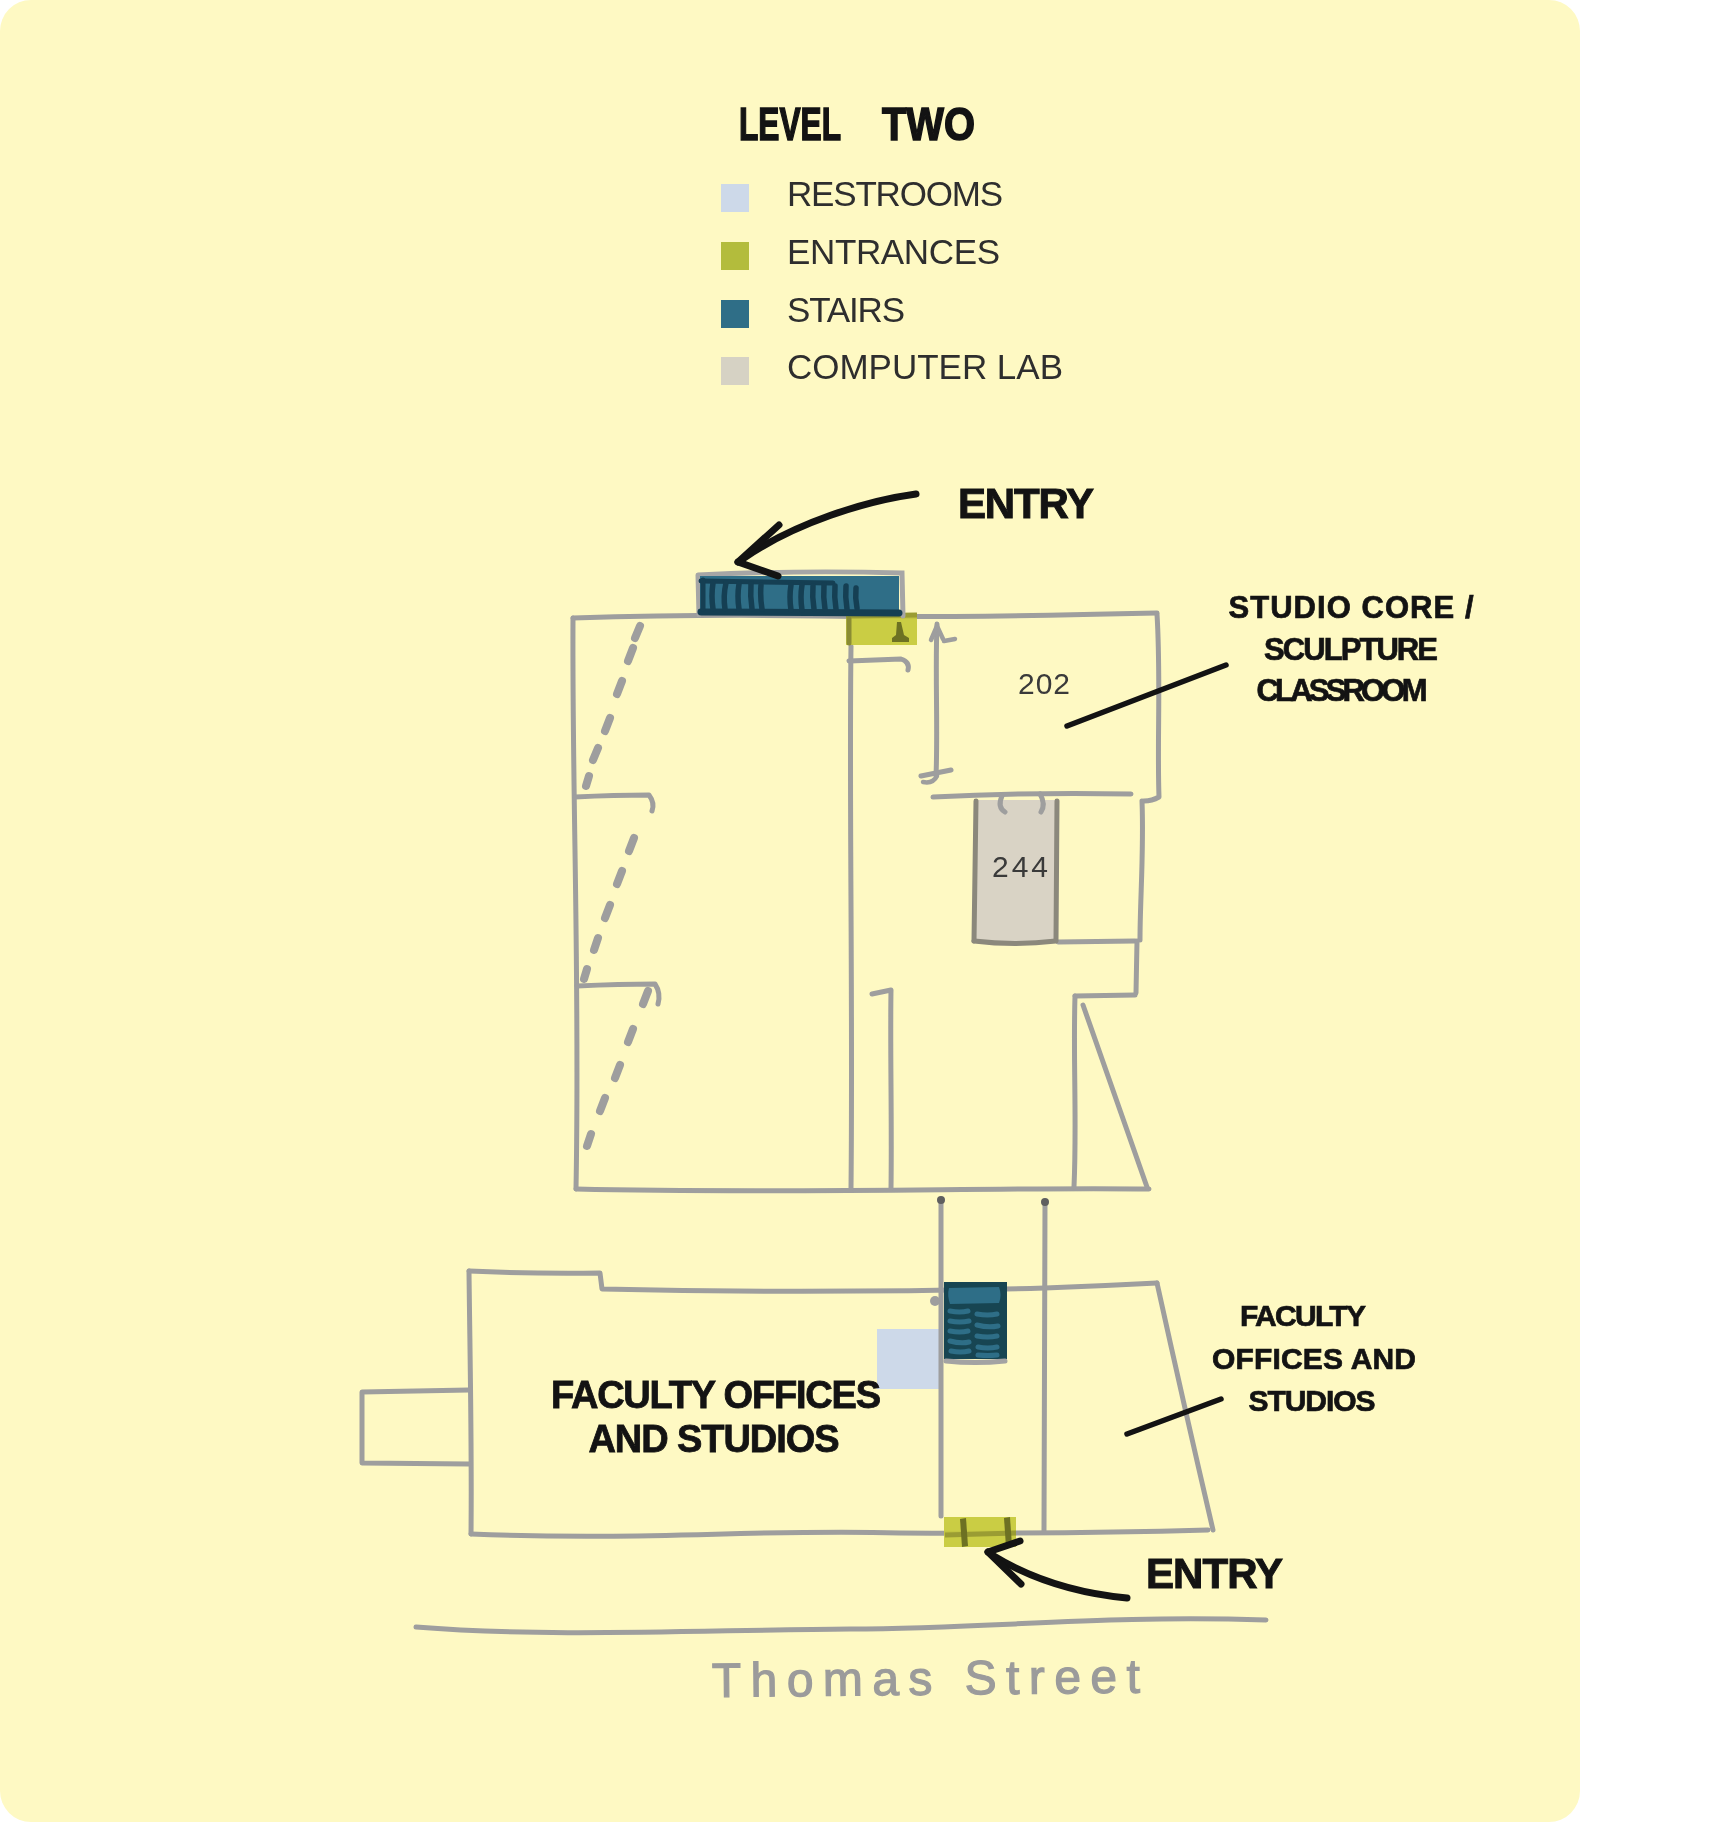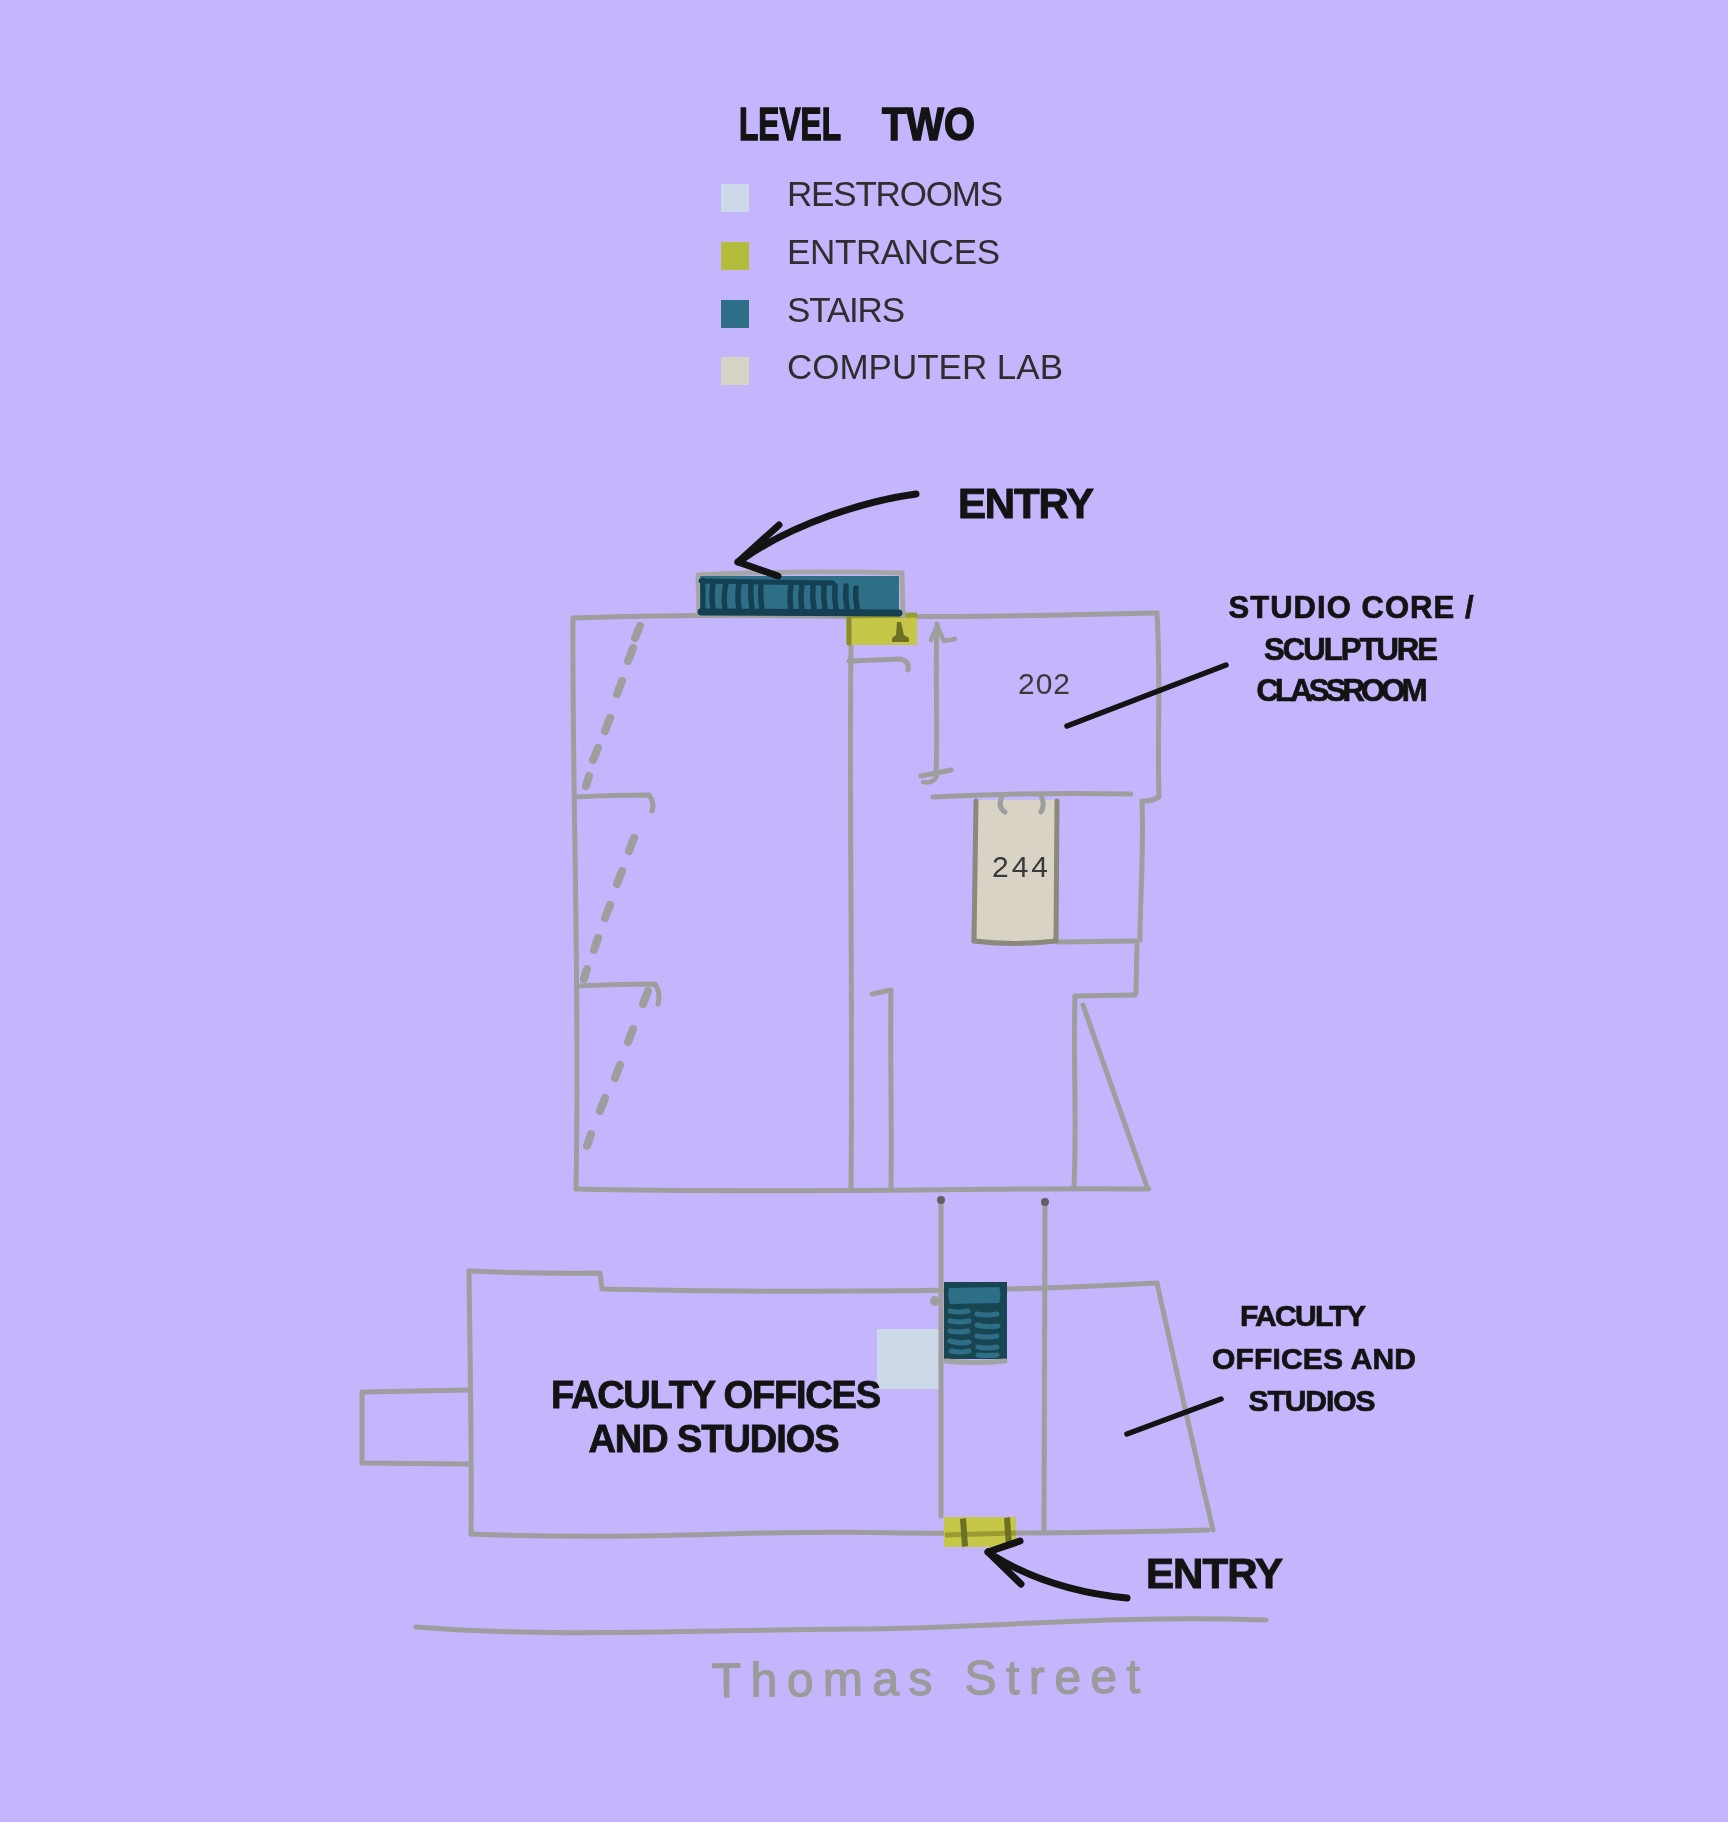--- a/index.html
+++ b/index.html
@@ -1,17 +1,17 @@
 <!DOCTYPE html>
 <html><head>
 <meta charset="utf-8">
 <style>
   html,body{margin:0;padding:0;background:#ffffff;}
-  #page{position:relative;width:1728px;height:1822px;background:#c4b5fd;overflow:hidden;
-        font-family:"Liberation Sans", sans-serif;}
+  #page{position:relative;width:1580px;height:1822px;background:#fef9c3;overflow:hidden;
+        font-family:"Liberation Sans", sans-serif;border-radius:31px;}
   svg{position:absolute;left:0;top:0;}
 </style>
 </head>
 <body>
 <div id="page">
 <svg width="1728" height="1822" viewBox="0 0 1728 1822">
 
   <g id="fills">
     <path d="M976,800 L973,942 L1058,943 L1057,800 Z" fill="#d9d3c5"></path>
     <rect x="877" y="1329" width="64" height="60" fill="#cdd9e9"></rect>

